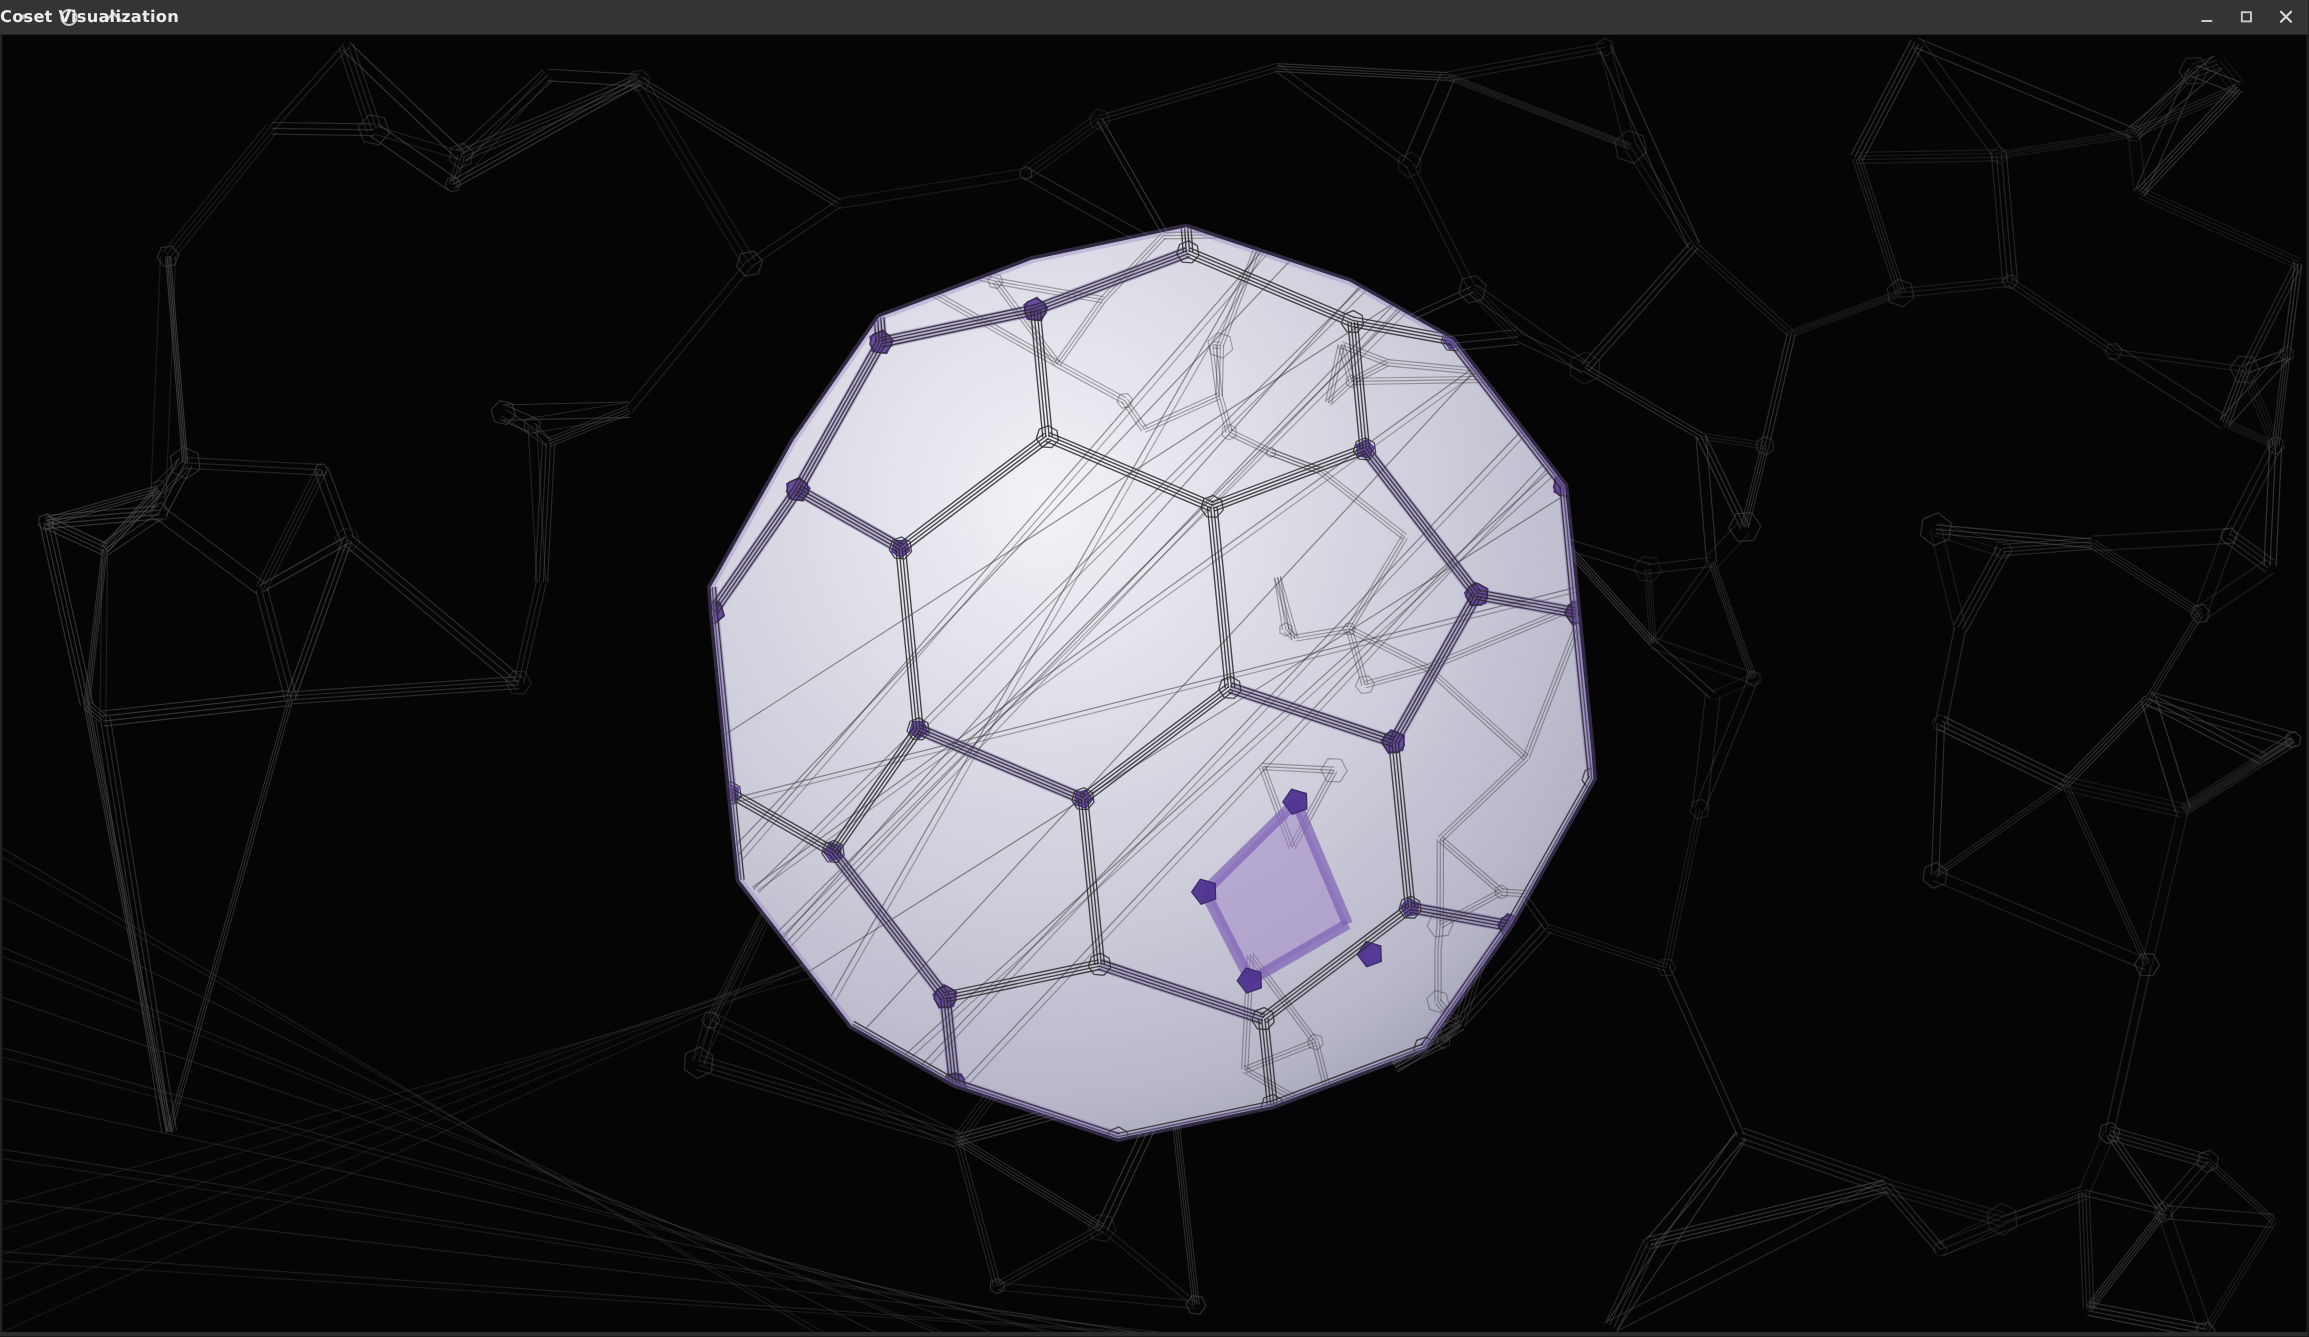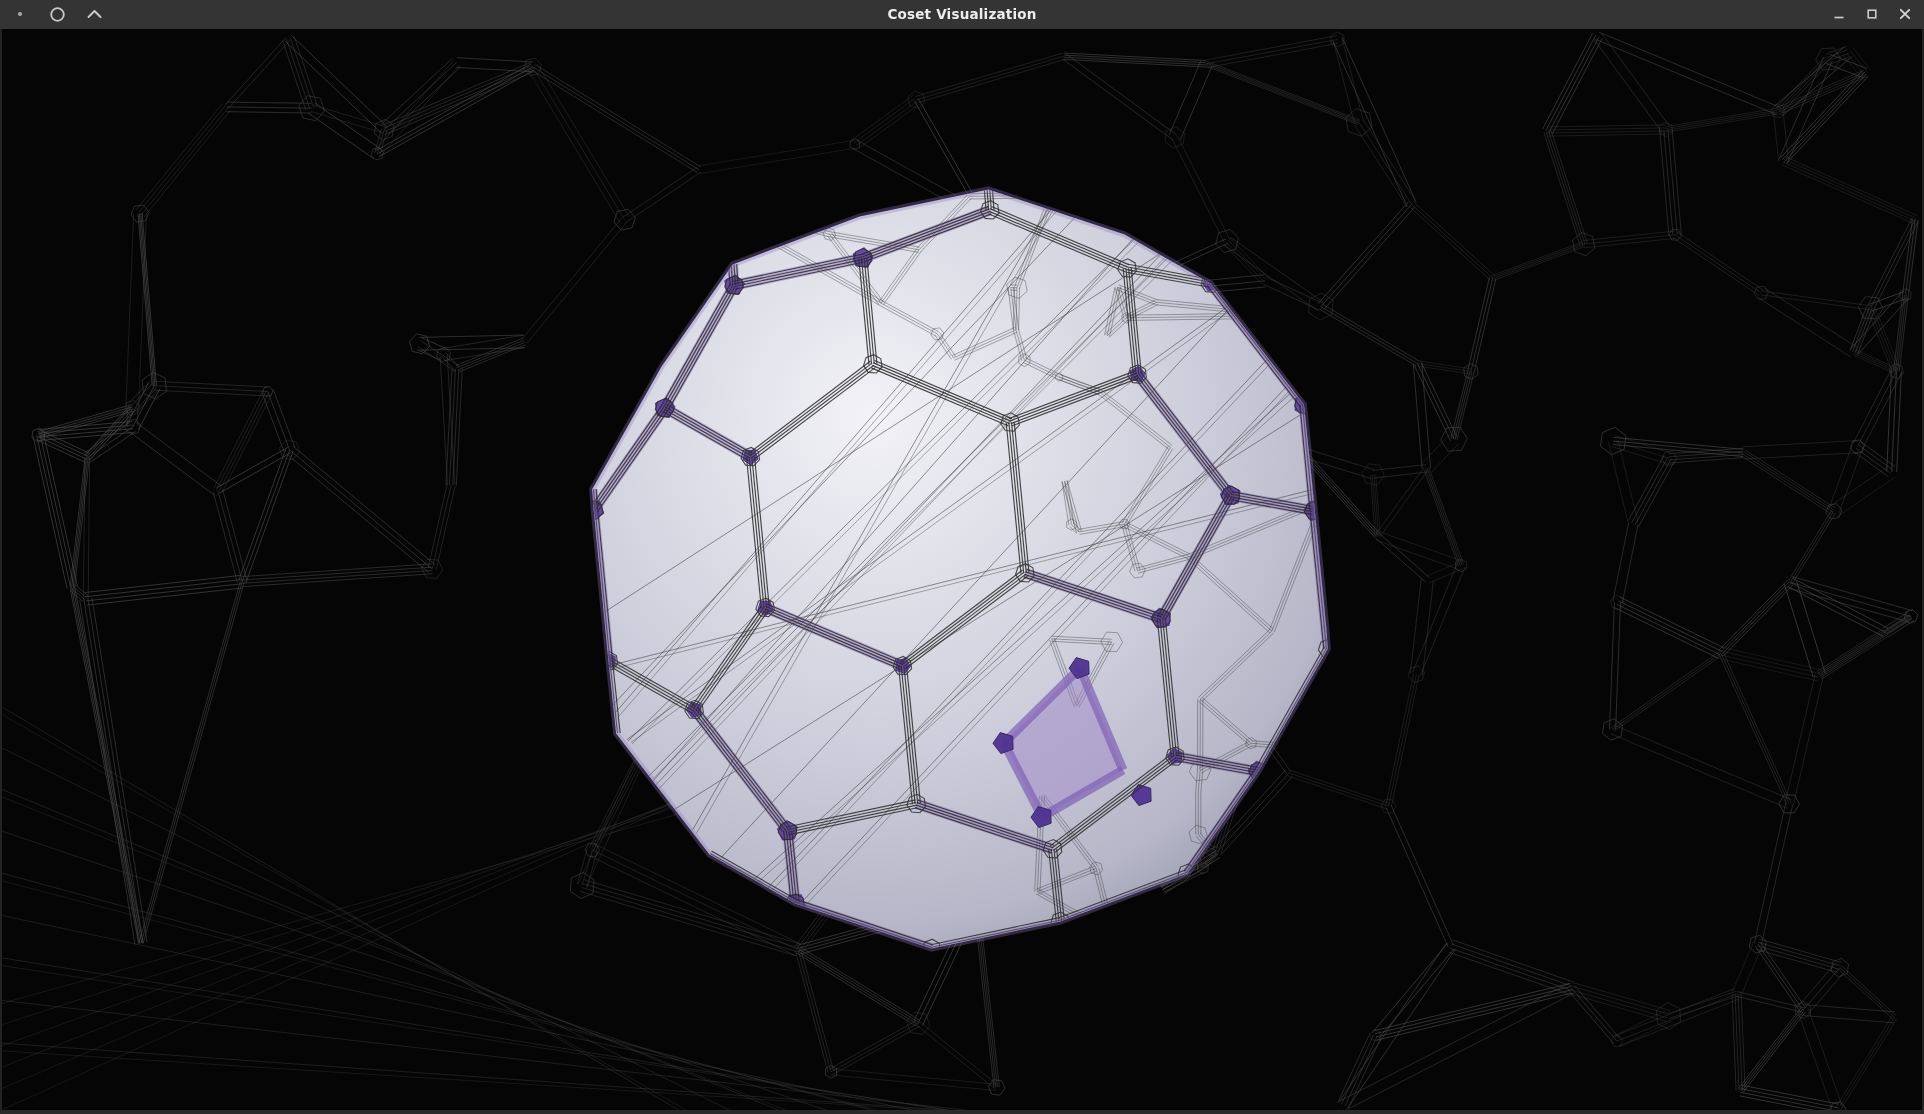--- a/index.html
+++ b/index.html
@@ -2,21 +2,21 @@
 <html><head>
 <meta charset="utf-8">
 <style>
   html,body{margin:0;padding:0;background:#000;}
   body{width:1924px;height:1114px;overflow:hidden;font-family:"DejaVu Sans","Liberation Sans",sans-serif;}
   .window{position:relative;width:1924px;height:1114px;background:#060606;}
   .titlebar{position:absolute;top:0;left:0;right:0;height:29px;background:#343434;border-bottom:1px solid #1e1e1e;}
   .tb-left{position:absolute;left:11px;top:0;height:28px;display:flex;align-items:center;gap:19px;}
   .tb-icon{display:flex;align-items:center;justify-content:center;width:18px;height:18px;}
   .tb-icon svg{display:block;}
-  .tb-title{position:absolute;left:0;right:0;top:0;height:28px;line-height:28px;text-align:center;
+  .tb-title{position:absolute;left:0;right:0;top:0;height:28px;line-height:28px;
             color:#ededed;font-weight:bold;font-size:13.5px;letter-spacing:.2px;pointer-events:none;}
   .tb-right{position:absolute;right:11px;top:0;height:28px;display:flex;align-items:center;gap:17px;}
   .tb-btn{display:flex;align-items:center;justify-content:center;width:16px;height:16px;cursor:default;}
   .tb-btn svg{display:block;}
   .canvas-wrap{position:absolute;top:29px;bottom:4px;left:0;right:0;background:#050505;
                border-left:2px solid #232323;border-right:2px solid #232323;box-sizing:content-box;width:1920px;}
   #viz{display:block;width:1920px;height:1081px;}
   .bottom-edge{position:absolute;left:0;right:0;bottom:0;height:4px;background:#2b2b2b;}
 </style>
 </head>

